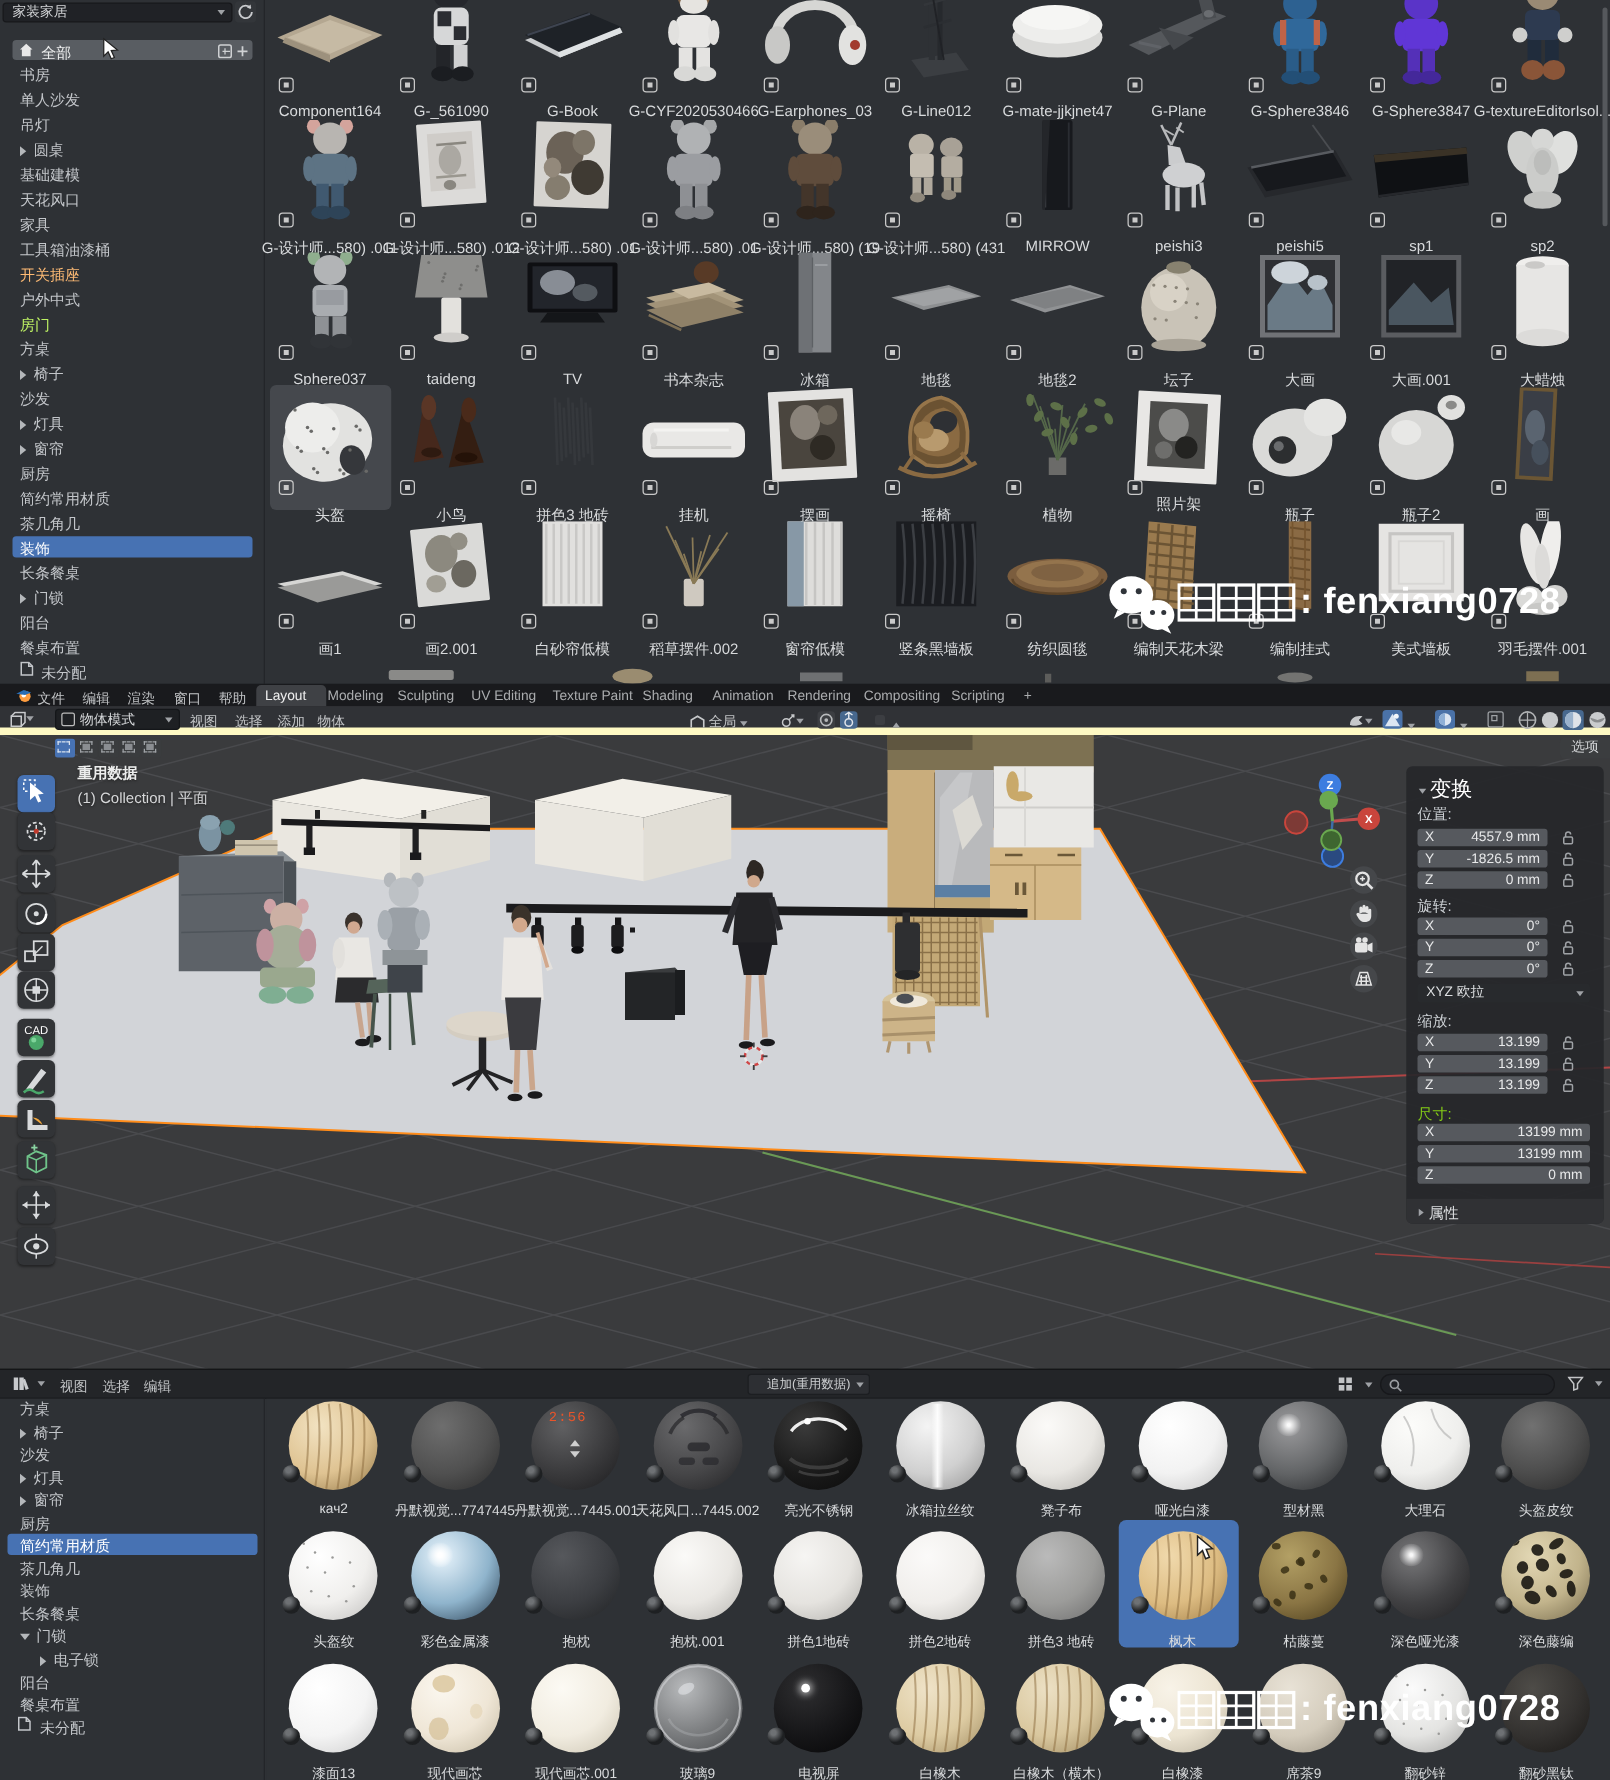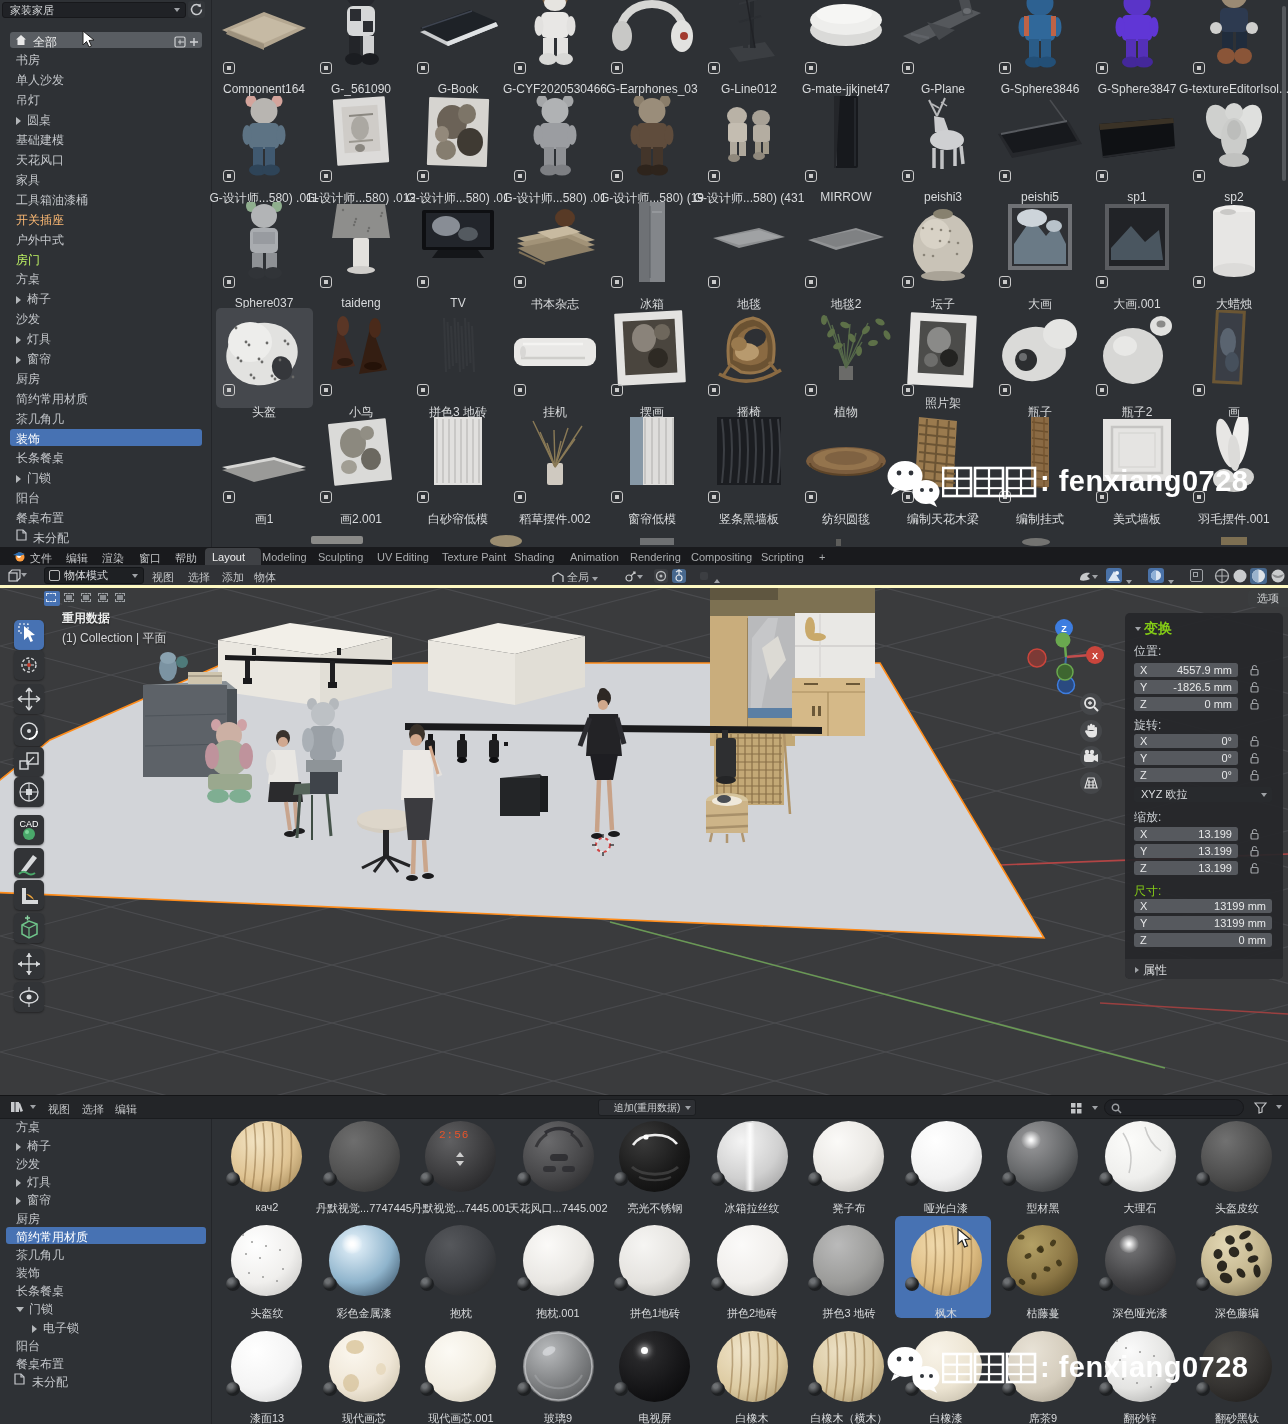--- a/index.html
+++ b/index.html
@@ -696,21 +696,21 @@
       <div class="menu" style="left:318px;top:4px;color:#aaacae">Sculpting</div>
       <div class="menu" style="left:377px;top:4px;color:#aaacae">UV Editing</div>
       <div class="menu" style="left:442px;top:4px;color:#aaacae">Texture Paint</div>
       <div class="menu" style="left:514px;top:4px;color:#aaacae">Shading</div>
       <div class="menu" style="left:570px;top:4px;color:#aaacae">Animation</div>
       <div class="menu" style="left:630px;top:4px;color:#aaacae">Rendering</div>
       <div class="menu" style="left:691px;top:4px;color:#aaacae">Compositing</div>
       <div class="menu" style="left:761px;top:4px;color:#aaacae">Scripting</div>
       <div class="menu" style="left:819px;top:4px;color:#aaacae">+</div>
     </div>
-<div style="position:absolute;left:0;top:565px;width:1288px;height:23px;background:#303236;border-bottom:3px solid #fef9c3">
+<div style="position:absolute;left:0;top:565px;width:1288px;height:23px;background:#303236;border-bottom:6px solid #fef9c3">
       <div style="position:absolute;left:8px;top:4px;width:26px;height:15px;color:#c8cacd;font-size:11px"><svg width="13" height="13" viewBox="0 0 13 13" style="vertical-align:-2px">
           <rect x="1" y="4" width="8" height="8" fill="none" stroke="#c8cacd" stroke-width="1.2"></rect>
           <path d="M1 4 L4 1 L12 1 L12 9 L9 12" fill="none" stroke="#c8cacd" stroke-width="1.2"></path>
         </svg><span class="td" style="vertical-align:3px"></span></div>
       <div style="position:absolute;left:44px;top:2px;width:100px;height:17px;background:#1e2023;border:1px solid #141619;border-radius:3px;color:#d6d8da;font-size:11px;line-height:15px"><span style="display:inline-block;width:11px;height:11px;border:1.5px solid #bbb;margin:2px 4px -2px 4px;border-radius:2px"></span>物体模式<span class="td" style="position:absolute;right:5px;top:6px"></span></div>
       <div class="menu" style="left:152px;top:5px">视图</div>
       <div class="menu" style="left:188px;top:5px">选择</div>
       <div class="menu" style="left:222px;top:5px">添加</div>
       <div class="menu" style="left:254px;top:5px">物体</div>
       <div class="menu" style="left:552px;top:5px;color:#c2c4c6"><svg width="12" height="11" viewBox="0 0 12 11" style="vertical-align:-2px">
@@ -1060,21 +1060,21 @@
           <rect x="4" y="8" width="10" height="8" rx="2" fill="#e4e4e4"></rect>
           <path d="M14 10 L18 8 V16 L14 14Z" fill="#e4e4e4"></path>
           <circle cx="7" cy="6" r="2.2" fill="#e4e4e4"></circle>
           <circle cx="12" cy="6" r="2.2" fill="#e4e4e4"></circle>
         </svg></div>
       <div style="position:absolute;left:1080px;top:184px;width:22px;height:22px;border-radius:50%;background:#45474a"><svg width="22" height="22" viewBox="0 0 22 22">
           <path d="M5 16 L8 6 H14 L17 16 Z M7 13 H15 M8 10 H14 M9 8 V16 M13 8 V16" stroke="#e4e4e4" stroke-width="1.2" fill="none"></path>
         </svg></div>
       <div style="position:absolute;left:1125px;top:25px;width:158px;height:366px">
         <div style="position:absolute;left:0;top:0;width:158px;height:366px;background:rgba(38,39,42,0.93);border-radius:5px"></div>
-        <div style="position:absolute;left:10px;top:7px;color:#84cc16;font-size:14px;font-weight:bold"><span class="td" style="vertical-align:2px;margin-right:3px"></span>变换</div>
+        <div style="position:absolute;left:10px;top:7px;color:#ffffff;font-size:17px;font-weight:normal"><span class="td" style="vertical-align:2px;margin-right:3px"></span>变换</div>
         <div style="position:absolute;left:9px;top:30px;color:#ccd0d4;font-size:12px">位置:</div>
         <div style="position:absolute;left:9px;top:50px;width:104px;height:14px;background:#56595e;border-radius:2.5px;font-size:11px;color:#e8e9ea;line-height:14px"><span style="margin-left:6px">X</span><span style="position:absolute;right:6px">4557.9 mm</span></div>
         <svg class="abs" style="left:124px;top:51px" width="12" height="12" viewBox="0 0 12 12">
           <rect x="2" y="5.5" width="7" height="5.5" rx="1" fill="none" stroke="#9fa2a6" stroke-width="1.2"></rect>
           <path d="M3.5 5.5 V3.5 A2 2 0 0 1 7.5 3.5" fill="none" stroke="#9fa2a6" stroke-width="1.2"></path>
         </svg>
         <div style="position:absolute;left:9px;top:67px;width:104px;height:14px;background:#56595e;border-radius:2.5px;font-size:11px;color:#e8e9ea;line-height:14px"><span style="margin-left:6px">Y</span><span style="position:absolute;right:6px">-1826.5 mm</span></div>
         <svg class="abs" style="left:124px;top:68px" width="12" height="12" viewBox="0 0 12 12">
           <rect x="2" y="5.5" width="7" height="5.5" rx="1" fill="none" stroke="#9fa2a6" stroke-width="1.2"></rect>
           <path d="M3.5 5.5 V3.5 A2 2 0 0 1 7.5 3.5" fill="none" stroke="#9fa2a6" stroke-width="1.2"></path>

